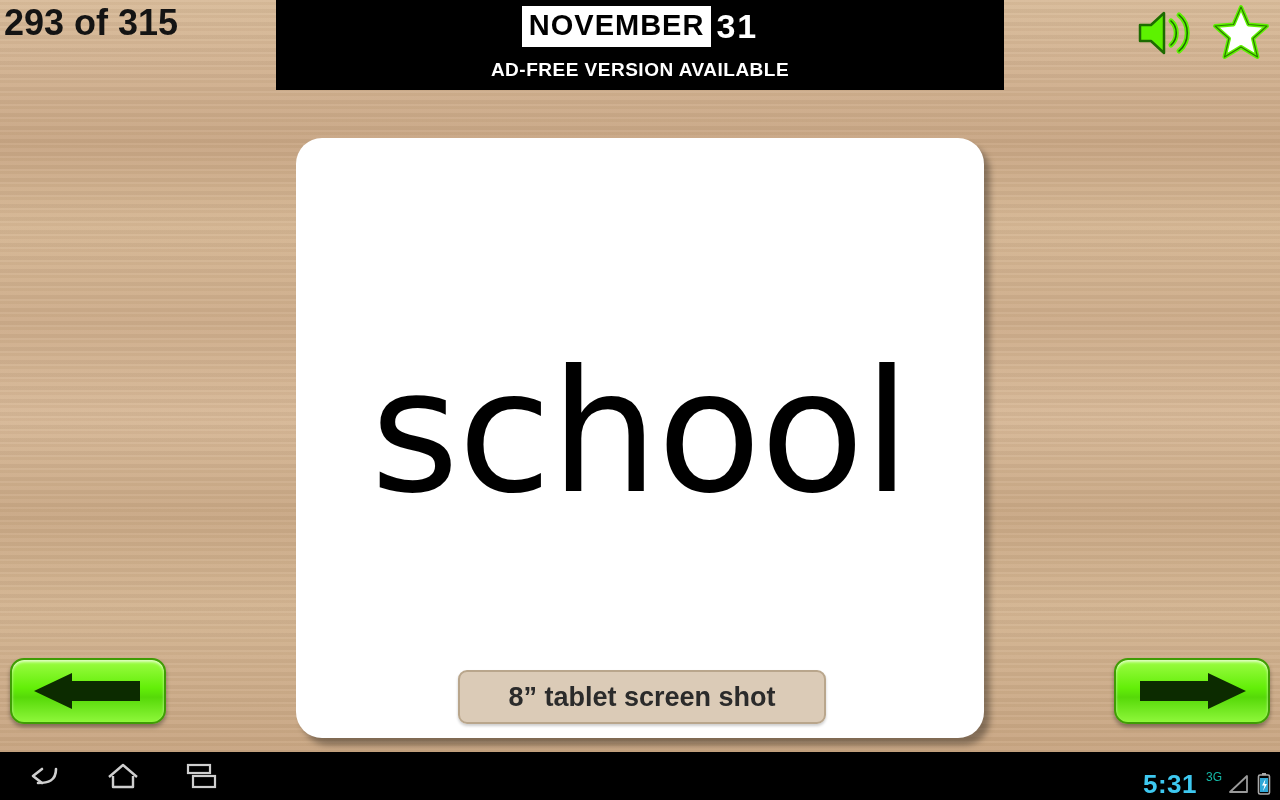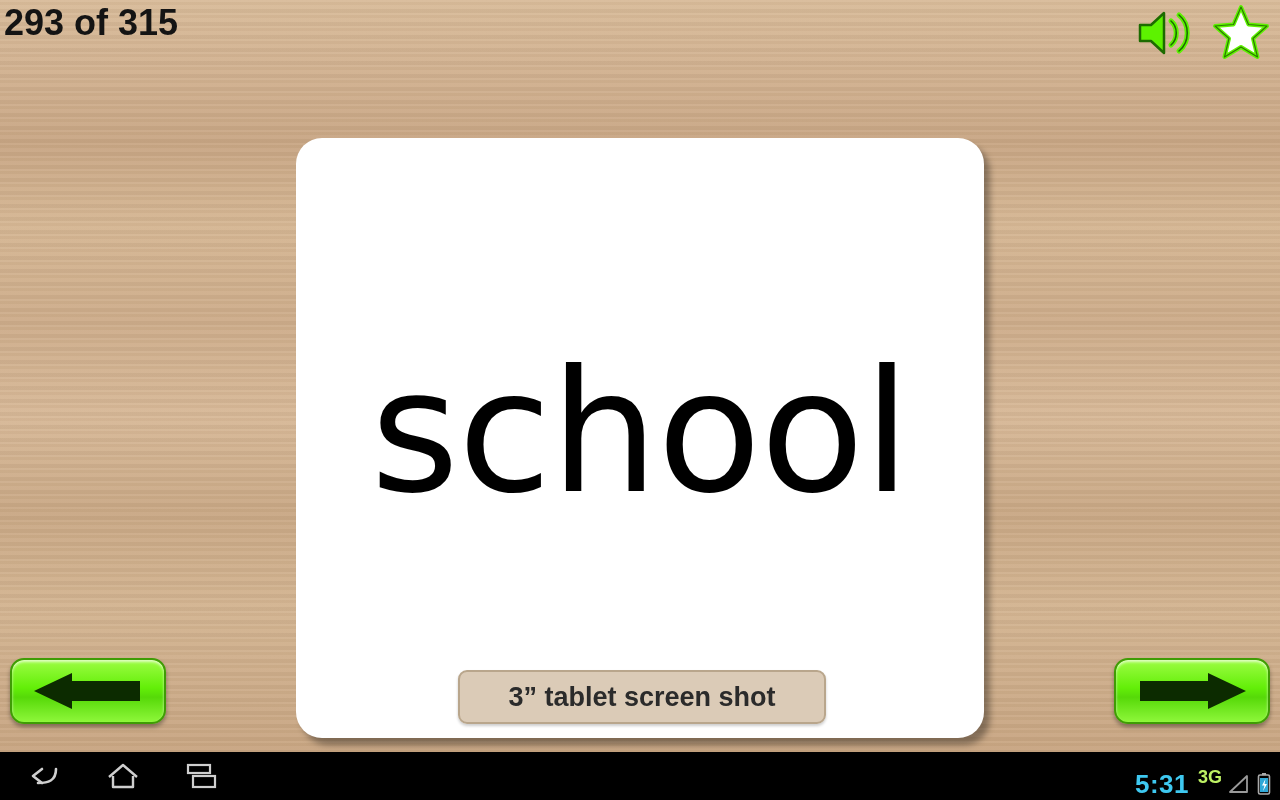--- a/index.html
+++ b/index.html
@@ -211,35 +211,41 @@
     align-items: center;
     gap: 7px;
   }
   #clock {
     color: #3ec8f0;
     font-size: 26px;
     font-weight: bold;
     letter-spacing: 0.5px;
   }
   #net-label {
-    color: #bef264;
-    font-size: 18px;
-    font-weight: bold;
+    color: #14b8a6;
+    font-size: 12px;
+    font-weight: normal;
     position: relative;
     top: -7px;
     left: 2px;
   }
 </style>
 </head>
 <body>
 
 <div id="app">
 
   <div id="counter">293 of 315</div>
 
+  <div id="ad-banner">
+    <div id="ad-title">
+      <span class="word1">NOVEMBER</span><span class="word2">31</span>
+    </div>
+    <div id="ad-sub">AD-FREE VERSION AVAILABLE</div>
+  </div>
 
   <div id="sound-icon">
     <svg width="62" height="54" viewBox="0 0 62 54">
       <path d="M6 19 L17 19 L30 7 L30 47 L17 35 L6 35 Z" fill="#5df200" stroke="#1d6b00" stroke-width="2.5" stroke-linejoin="round"></path>
       <path d="M37 15 C44 21, 44 33, 37 39" fill="none" stroke="#5df200" stroke-width="5" stroke-linecap="round"></path>
       <path d="M37 15 C44 21, 44 33, 37 39" fill="none" stroke="#1d6b00" stroke-width="1.6" stroke-linecap="round"></path>
       <path d="M45 9 C56 18, 56 36, 45 45" fill="none" stroke="#5df200" stroke-width="5" stroke-linecap="round"></path>
       <path d="M45 9 C56 18, 56 36, 45 45" fill="none" stroke="#1d6b00" stroke-width="1.6" stroke-linecap="round"></path>
     </svg>
   </div>
@@ -261,21 +267,21 @@
     </svg>
   </div>
 
   <div id="next-btn" class="nav-btn">
     <svg width="120" height="40" viewBox="0 0 120 40">
       <path d="M76 10 L76 2 L114 20 L76 38 L76 30 L8 30 L8 10 Z" fill="#0c2b00"></path>
     </svg>
   </div>
 
   <div id="caption">
-    <span id="caption-text">3” tablet screen shot</span>
+    <span id="caption-text">8” tablet screen shot</span>
   </div>
 
   <div id="system-bar">
     <div id="back-btn" class="sysbtn">
       <svg width="34" height="26" viewBox="0 0 34 26">
         <path d="M30 6 C30 18, 22 20, 12 20" fill="none" stroke="#cfcfcf" stroke-width="2.6" stroke-linecap="round"></path>
         <path d="M16 13 L7 20 L16 27" fill="none" stroke="#cfcfcf" stroke-width="2.6" stroke-linecap="round" stroke-linejoin="round" transform="translate(0,-7)"></path>
       </svg>
     </div>
     <div id="home-btn" class="sysbtn">

